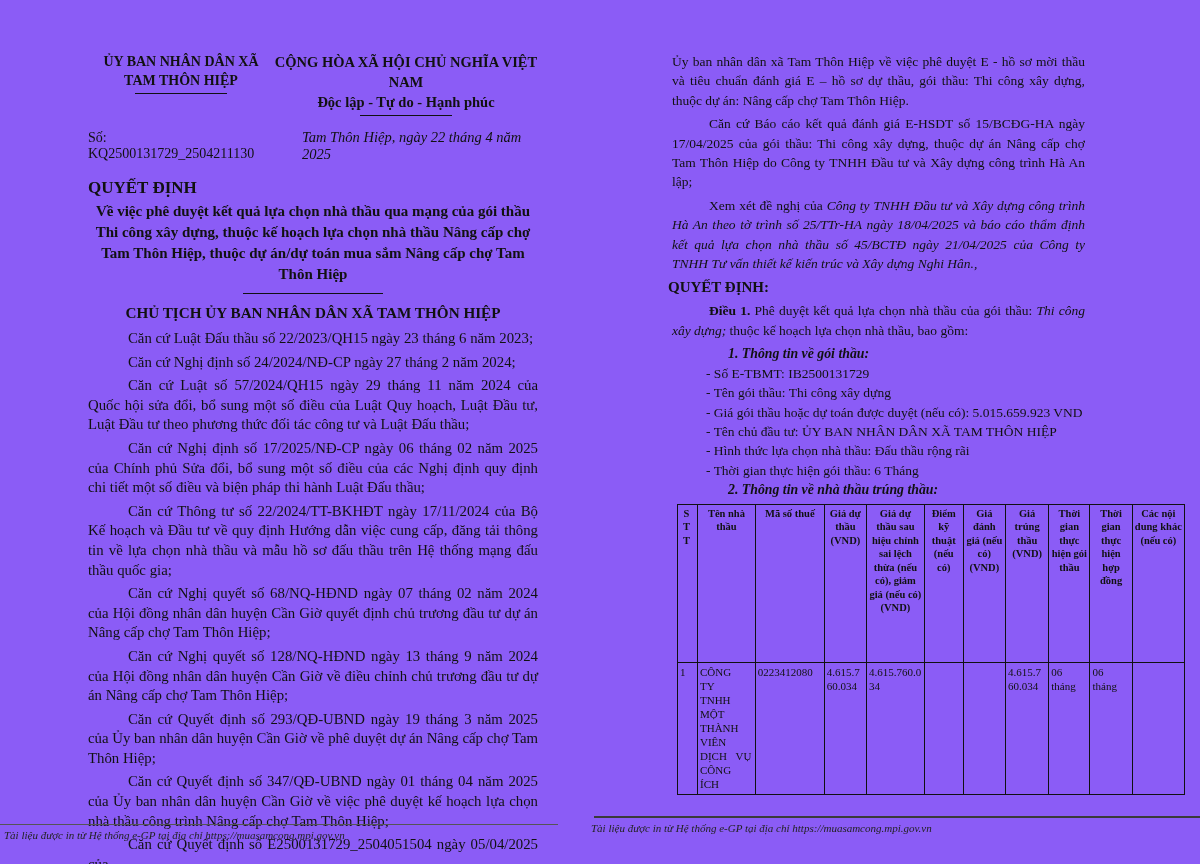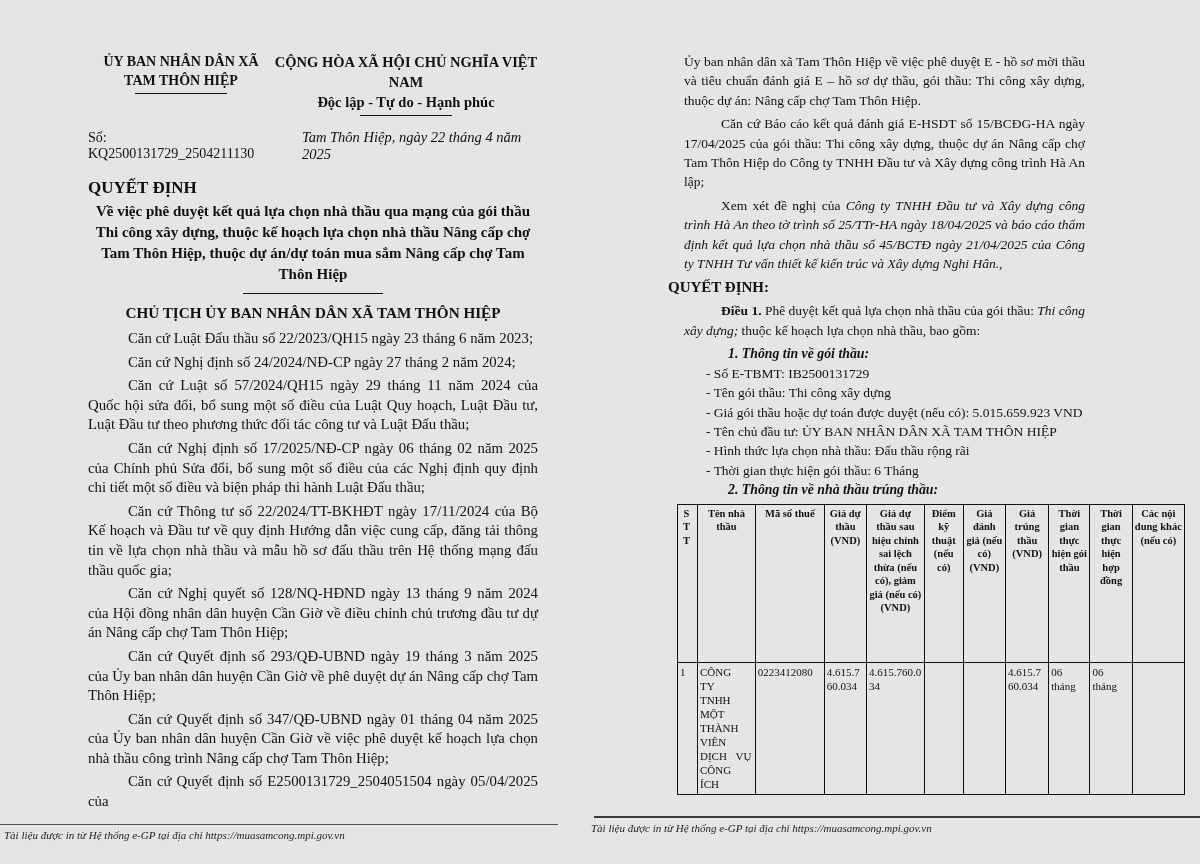--- a/index.html
+++ b/index.html
@@ -1,16 +1,16 @@
 <!DOCTYPE html>
 <html><head>
 <meta charset="utf-8">
 <style>
   html,body{margin:0;padding:0;background:#ffffff;}
-  .canvas{position:relative;width:1200px;height:864px;background:#e5e5e5;overflow:hidden;
+  .canvas{position:relative;width:1200px;height:864px;background:#8b5cf6;overflow:hidden;
           font-family:"Liberation Serif", "DejaVu Serif", serif;color:#111;}
 
   
   .page-left{position:absolute;left:88px;top:52px;width:450px;}
   .lp-header{display:flex;}
   .org-block{width:186px;text-align:center;font-weight:bold;font-size:14px;line-height:19px;}
   .nat-block{flex:1;text-align:center;font-weight:bold;font-size:14.5px;line-height:20px;}
   .rule-sm{border-top:1.5px solid #111;width:92px;margin:3px auto 0 auto;height:0;}
   .lp-meta{display:flex;justify-content:space-between;margin-top:13px;align-items:baseline;gap:39px;}
   .doc-num{font-size:14px;}
@@ -18,21 +18,21 @@
   .lp-title{text-align:left;font-weight:bold;font-size:17px;margin-top:15px;}
   .lp-subtitle{text-align:center;font-weight:bold;font-size:15px;line-height:21px;margin-top:3px;}
   .rule-mid{border-top:1.5px solid #111;width:140px;margin:8px auto 0 auto;height:0;}
   .lp-authority{text-align:center;font-weight:bold;font-size:15.2px;margin-top:10px;}
   .lp-body{margin-top:7px;}
   .para{margin:0 0 4px 0;text-align:justify;text-indent:40px;font-size:14.8px;line-height:19.6px;}
   .para.force-last{text-align-last:justify;}
 
   
   .page-right{position:absolute;left:668px;top:52px;width:417px;}
-  .page-right .para{font-size:13.5px;line-height:19.4px;text-indent:37px;margin:0 0 4px 16px;}
+  .page-right .para{font-size:13.5px;line-height:19.4px;text-indent:37px;margin:0 0 4px 4px;}
   .page-right .para.no-indent{text-indent:0;}
   .rp-decide{text-align:left;font-weight:bold;font-size:15px;margin:6px 0 5px 0;}
   .rp-section{font-weight:bold;font-style:italic;font-size:13.8px;line-height:19.4px;margin-left:60px;}
   .rp-item{font-size:13.5px;line-height:19.4px;margin:0 0 0 38px;}
 
   
   .rp-table{border-collapse:collapse;table-layout:fixed;width:508px;margin:4px 0 0 9px;}
   .rp-table col.c0{width:18px}.rp-table col.c1{width:52px}.rp-table col.c2{width:62px}
   .rp-table col.c3{width:38px}.rp-table col.c4{width:52px}.rp-table col.c5{width:35px}
   .rp-table col.c6{width:38px}.rp-table col.c7{width:39px}.rp-table col.c8{width:37px}
@@ -82,20 +82,21 @@
     <div class="lp-subtitle">Về việc phê duyệt kết quả lựa chọn nhà thầu qua mạng của gói thầu Thi công xây dựng, thuộc kế hoạch lựa chọn nhà thầu Nâng cấp chợ Tam Thôn Hiệp, thuộc dự án/dự toán mua sắm Nâng cấp chợ Tam Thôn Hiệp</div>
     <div class="rule-mid"></div>
     <div class="lp-authority">CHỦ TỊCH ỦY BAN NHÂN DÂN XÃ TAM THÔN HIỆP</div>
 
     <div class="lp-body">
       <p class="para">Căn cứ Luật Đấu thầu số 22/2023/QH15 ngày 23 tháng 6 năm 2023;</p>
       <p class="para">Căn cứ Nghị định số 24/2024/NĐ-CP ngày 27 tháng 2 năm 2024;</p>
       <p class="para">Căn cứ Luật số 57/2024/QH15 ngày 29 tháng 11 năm 2024 của Quốc hội sửa đổi, bổ sung một số điều của Luật Quy hoạch, Luật Đầu tư, Luật Đầu tư theo phương thức đối tác công tư và Luật Đấu thầu;</p>
       <p class="para">Căn cứ Nghị định số 17/2025/NĐ-CP ngày 06 tháng 02 năm 2025 của Chính phủ Sửa đổi, bổ sung một số điều của các Nghị định quy định chi tiết một số điều và biện pháp thi hành Luật Đấu thầu;</p>
       <p class="para">Căn cứ Thông tư số 22/2024/TT-BKHĐT ngày 17/11/2024 của Bộ Kế hoạch và Đầu tư về quy định Hướng dẫn việc cung cấp, đăng tải thông tin về lựa chọn nhà thầu và mẫu hồ sơ đấu thầu trên Hệ thống mạng đấu thầu quốc gia;</p>
+      <p class="para">Căn cứ Nghị quyết số 68/NQ-HĐND ngày 07 tháng 02 năm 2024 của Hội đồng nhân dân huyện Cần Giờ quyết định chủ trương đầu tư dự án Nâng cấp chợ Tam Thôn Hiệp;</p>
       <p class="para">Căn cứ Nghị quyết số 128/NQ-HĐND ngày 13 tháng 9 năm 2024 của Hội đồng nhân dân huyện Cần Giờ về điều chỉnh chủ trương đầu tư dự án Nâng cấp chợ Tam Thôn Hiệp;</p>
       <p class="para">Căn cứ Quyết định số 293/QĐ-UBND ngày 19 tháng 3 năm 2025 của Ủy ban nhân dân huyện Cần Giờ về phê duyệt dự án Nâng cấp chợ Tam Thôn Hiệp;</p>
       <p class="para">Căn cứ Quyết định số 347/QĐ-UBND ngày 01 tháng 04 năm 2025 của Ủy ban nhân dân huyện Cần Giờ về việc phê duyệt kế hoạch lựa chọn nhà thầu công trình Nâng cấp chợ Tam Thôn Hiệp;</p>
       <p class="para force-last">Căn cứ Quyết định số E2500131729_2504051504 ngày 05/04/2025 của</p>
     </div>
   </div>
 
   <div class="page-right">
     <p class="para no-indent">Ủy ban nhân dân xã Tam Thôn Hiệp về việc phê duyệt E - hồ sơ mời thầu và tiêu chuẩn đánh giá E – hồ sơ dự thầu, gói thầu: Thi công xây dựng, thuộc dự án: Nâng cấp chợ Tam Thôn Hiệp.</p>
     <p class="para">Căn cứ Báo cáo kết quả đánh giá E-HSDT số 15/BCĐG-HA ngày 17/04/2025 của gói thầu: Thi công xây dựng, thuộc dự án Nâng cấp chợ Tam Thôn Hiệp do Công ty TNHH Đầu tư và Xây dựng công trình Hà An lập;</p>

